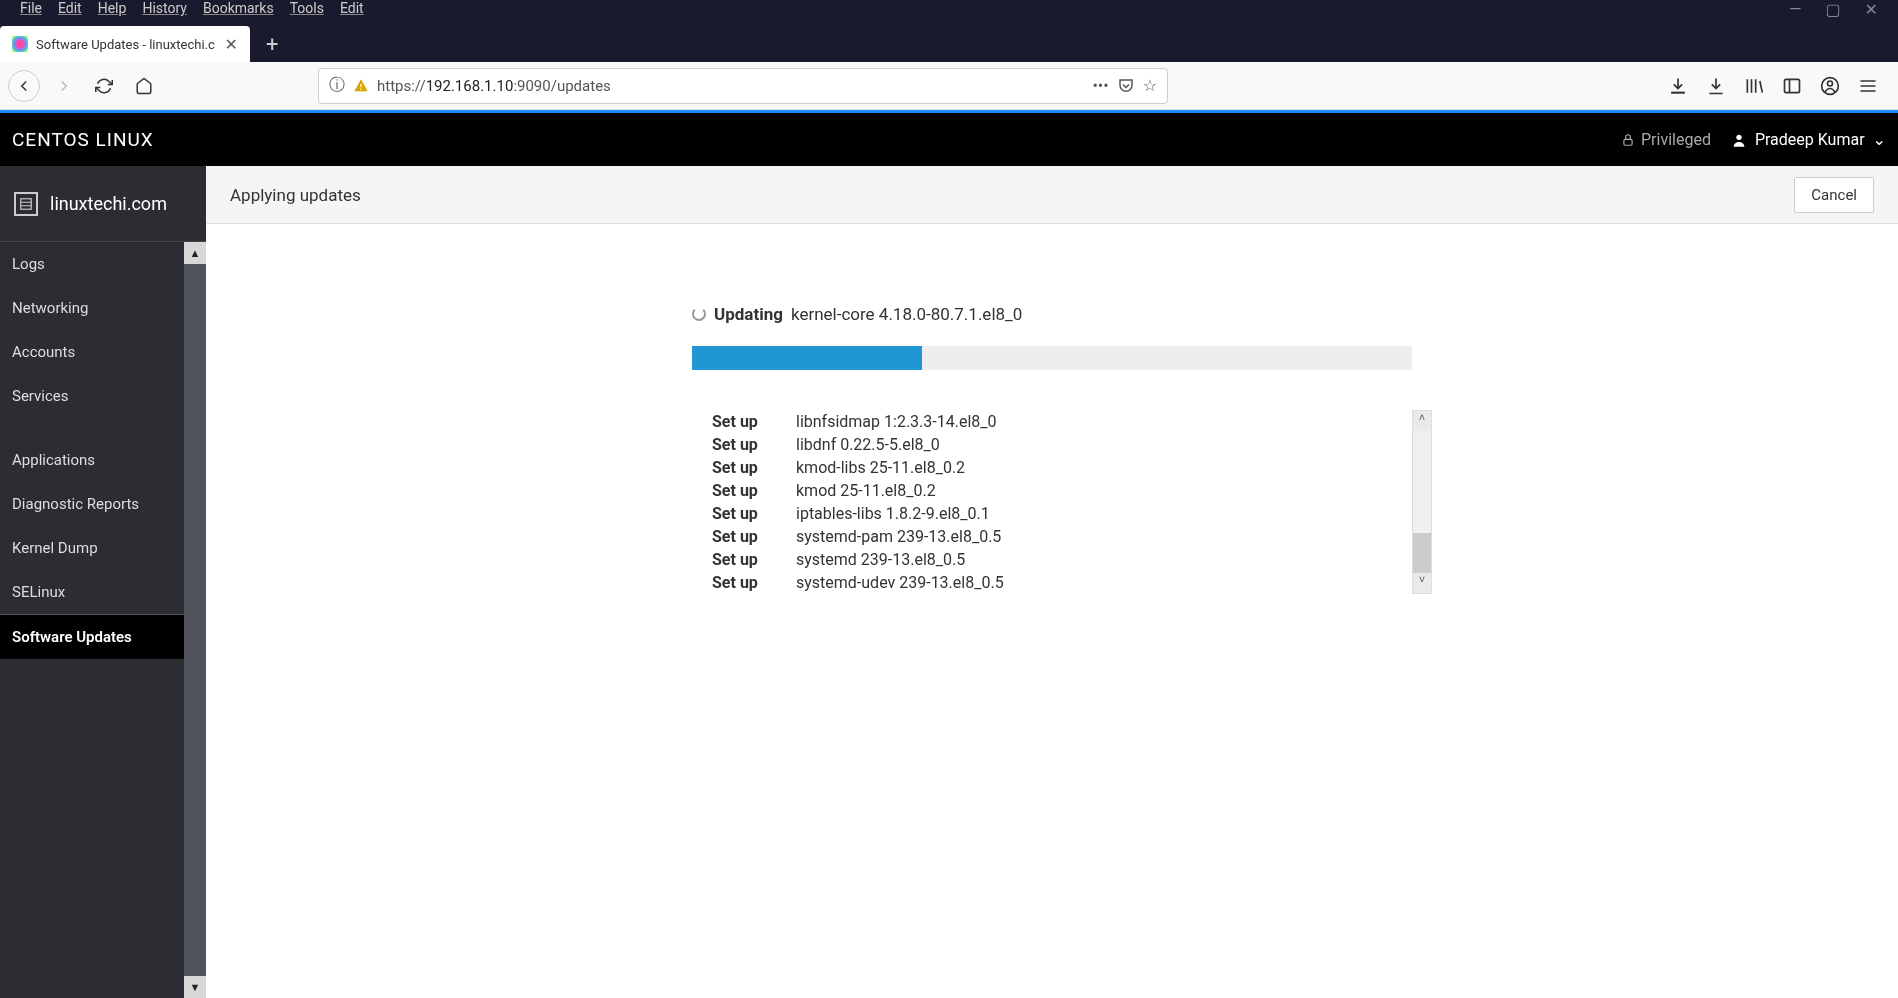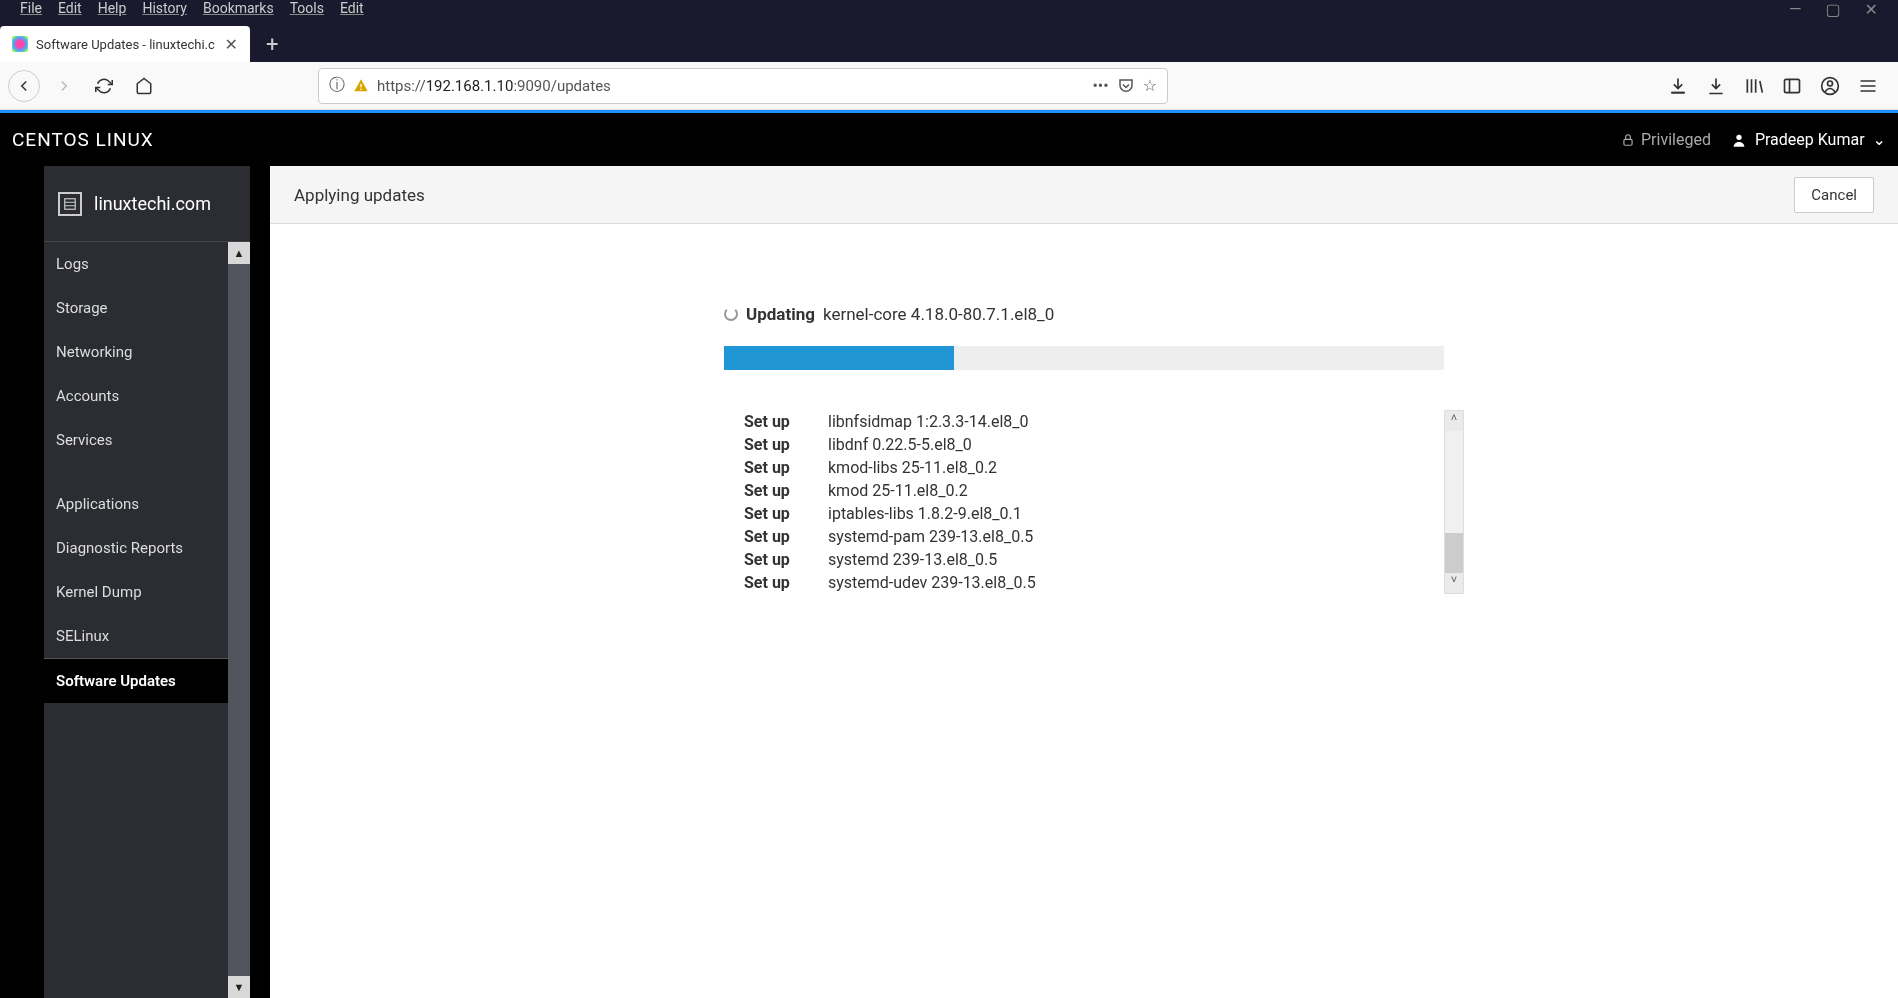--- a/index.html
+++ b/index.html
@@ -26,35 +26,35 @@
 .urlbar .url-text { flex: 1; font-size: 15px; color: #555; }
 .urlbar .url-text .host { color: #222; }
 .right-icons { margin-left: auto; display: flex; gap: 18px; padding-right: 12px; color: #333; }
 .right-icons span { cursor: pointer; font-size: 18px; }
 
 .cockpit-header { background: #000; height: 56px; display: flex; align-items: center; padding: 0 12px; color: #fff; border-top: 3px solid #1e90ff; }
 .cockpit-header .brand { font-size: 19px; letter-spacing: 1px; }
 .cockpit-header .right { margin-left: auto; display: flex; align-items: center; gap: 20px; color: #aaa; font-size: 16px; text-align: right; }
 .cockpit-header .user { color: #fff; display: flex; align-items: center; gap: 8px; }
 
-.main { display: flex; height: calc(998px - 14px - 48px - 48px - 56px); background: #000000; padding-left: 44px; }
+.main { display: flex; height: calc(998px - 14px - 48px - 48px - 56px); background: #4d7c0f; }
 
 .sidebar { width: 206px; background: #2b2d33; color: #ddd; display: flex; flex-direction: column; position: relative; }
 .hostbox { height: 76px; display: flex; align-items: center; gap: 12px; padding: 0 14px; background: #2b2d33; border-bottom: 1px solid #444; }
 .hostbox .hicon { width: 24px; height: 24px; border: 2px solid #ccc; display: flex; align-items: center; justify-content: center; }
 .hostbox .hname { font-size: 18px; color: #fff; }
 .sidebar-scroll { flex: 1; overflow: hidden; margin-right: 22px; }
 .sidebar-scrollbar { position: absolute; right: 0; top: 76px; bottom: 0; width: 22px; background: #51545c; display: flex; flex-direction: column; align-items: center; }
 .sidebar-scrollbar .arrow { height: 22px; display: flex; align-items: center; justify-content: center; color: #222; font-size: 11px; background: #d8d8d8; width: 100%; }
 .sidebar-scrollbar .thumb { flex: 1; }
 .sidebar-item { padding: 13px 12px; font-size: 15px; color: #ddd; cursor: pointer; }
 .sidebar-item.active { background: #000; color: #fff; font-weight: 600; border-top:1px solid #555; }
 .sidebar-gap { height: 20px; }
 
-.content { flex: 1; background: #fff; display: flex; flex-direction: column; margin-left: 20px; }
+.content { flex: 1; background: #fff; display: flex; flex-direction: column; }
 .content-header { background: #f5f5f5; border-bottom: 1px solid #ddd; height: 58px; display: flex; align-items: center; padding: 0 24px; }
 .content-header .title { font-size: 17px; color: #333; }
 .content-header .cancel { margin-left: auto; border: 1px solid #ccc; background: #fff; padding: 8px 16px; font-size: 15px; color: #333; cursor: pointer; border-radius: 2px; }
 
 .updating-block { margin: 80px auto 0; width: 720px; }
 .updating-line { display: flex; align-items: center; gap: 8px; font-size: 17px; color: #333; }
 .spinner { width: 14px; height: 14px; border: 2px solid #999; border-top-color: transparent; border-radius: 50%; }
 .updating-line b { font-weight: 700; }
 .progress { margin-top: 22px; height: 24px; background: #eee; width: 100%; }
 .progress-bar { height: 100%; background: #2196d4; width: 32%; }
@@ -217,21 +217,20 @@
       <div class="hicon">
         <svg width="14" height="14" viewBox="0 0 24 24" fill="none" stroke="#ccc" stroke-width="2">
             <rect x="3" y="3" width="18" height="18"></rect>
             <path d="M3 9h18M3 15h18"></path>
           </svg>
       </div>
       <div class="hname">linuxtechi.com</div>
     </div>
     <div class="sidebar-scroll">
       <div class="sidebar-item">Logs</div>
-      <div class="sidebar-item">Storage</div>
       <div class="sidebar-item">Networking</div>
       <div class="sidebar-item">Accounts</div>
       <div class="sidebar-item">Services</div>
       <div class="sidebar-gap"></div>
       <div class="sidebar-item">Applications</div>
       <div class="sidebar-item">Diagnostic Reports</div>
       <div class="sidebar-item">Kernel Dump</div>
       <div class="sidebar-item">SELinux</div>
       <div class="sidebar-item active">Software Updates</div>
     </div>

